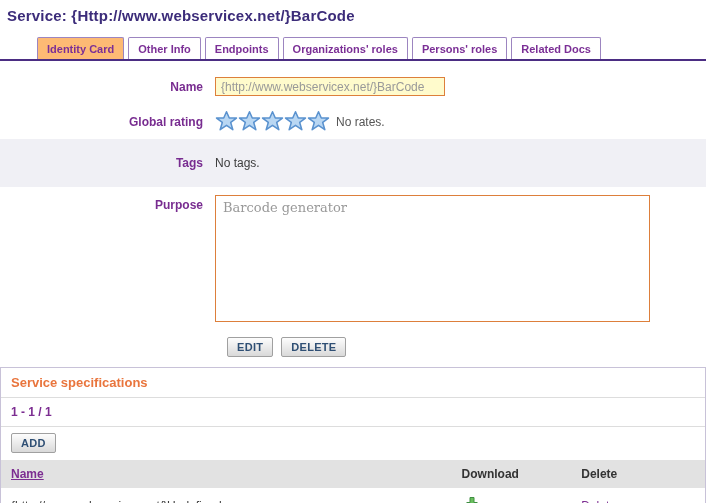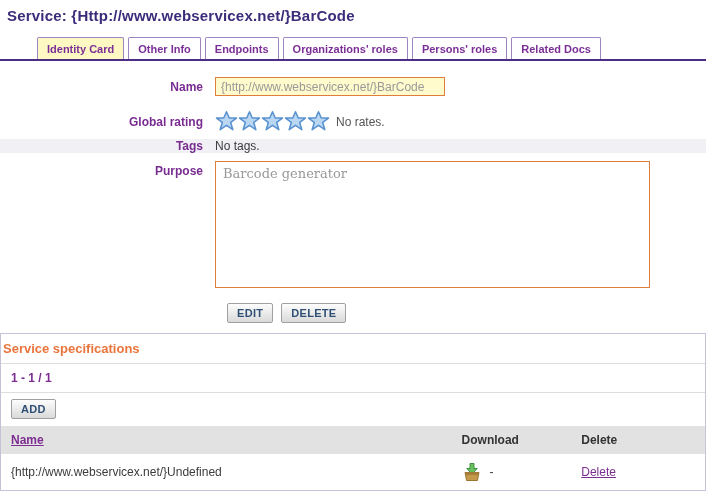--- a/index.html
+++ b/index.html
@@ -20,33 +20,33 @@
     border-bottom:2px solid #4b2d83;
     display:flex; gap:4px; align-items:flex-end;
   }
   .tab {
     border:1px solid #9c85c0; border-bottom:none;
     border-radius:2px 2px 0 0;
     background:#fff; color:#7b2f96;
     font-size:11px; font-weight:bold;
     padding:5px 9px 4px; cursor:pointer; white-space:nowrap;
   }
-  .tab.active { background:#fef9c3; }
+  .tab.active { background:#fdba74; }
   
   .form { margin-top:8px; }
   .row { display:flex; align-items:center; }
   .row.shaded { background:#f0f0f5; }
   .row .lbl {
     width:215px; flex:0 0 215px;
     text-align:right; padding-right:12px;
     color:#782c90; font-weight:bold; font-size:12px;
   }
   .row-name { padding:8px 0; }
   .row-rating { padding:6px 0; }
-  .row-tags { padding:0 0; }
+  .row-tags { padding:17px 0; }
   .row-purpose { padding:8px 0; align-items:flex-start; }
   .row-purpose .lbl { padding-top:3px; }
   .name-input {
     width:230px; height:19px;
     background:#fffbcc; border:1px solid #dd7f3b;
     color:#999; font-family:"Liberation Sans",sans-serif; font-size:12px;
     padding:1px 5px;
   }
   .stars { display:flex; align-items:center; }
   .star { width:23px; height:23px; display:block; }
@@ -67,21 +67,21 @@
     border:1px solid #a0a0a0; border-radius:2px;
     padding:3px 9px; cursor:pointer; letter-spacing:.3px;
   }
   
   .spec-box {
     margin-top:9px;
     border:1px solid #c8c2d8;
   }
   .spec-header {
     color:#e9753d; font-weight:bold; font-size:13px;
-    padding:7px 2px; border-bottom:1px solid #ddd;
+    padding:7px 10px; border-bottom:1px solid #ddd;
   }
   .spec-pagination {
     color:#7c2d91; font-weight:bold; font-size:12px;
     padding:7px 10px; border-bottom:1px solid #ddd;
   }
   .spec-addrow { padding:6px 10px 7px; }
   table.spec-table { width:100%; border-collapse:collapse; font-size:12px; }
   .spec-table thead th {
     background:#e2e2e2; text-align:left; font-weight:bold; color:#333;
     padding:7px 10px;

